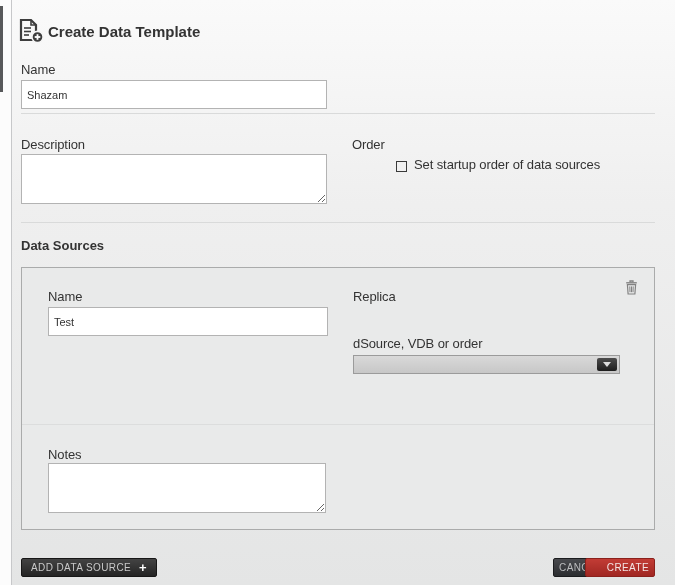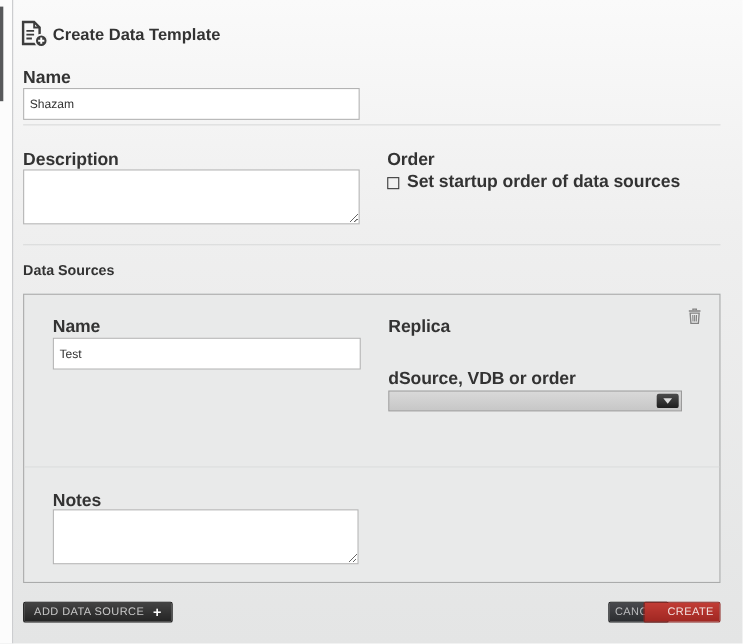--- a/index.html
+++ b/index.html
@@ -10,37 +10,37 @@
     background:linear-gradient(180deg,#fafafa 0%, #efefef 35%, #e4e5e5 100%);
     overflow:hidden;
     color:#333;
   }
   
   .left-gutter { position:absolute; left:0; top:0; width:12px; height:585px;
     background:#fcfcfc; border-right:1px solid #c7c8ca; }
   .left-dark-edge { position:absolute; left:0; top:6px; width:3px; height:86px; background:#58595b; }
 
   .abs { position:absolute; }
-  .label { font-size:16px; font-weight:700; color:#333; letter-spacing:-0.1px; }
+  .label { font-size:13px; font-weight:400; color:#333; letter-spacing:-0.1px; }
   .divider { height:1px; background:#d9dada; }
 
   .page-title { font-size:15px; font-weight:700; color:#333; }
 
   input.text-input {
     border:1px solid #b3b3b3; background:#fff; height:29px;
     font-family:"Liberation Sans", sans-serif; font-size:11px; color:#333;
     padding:0 5px; outline:none; display:block;
   }
   textarea.text-area {
     border:1px solid #b3b3b3; background:#fff;
     font-family:"Liberation Sans", sans-serif; font-size:11px; color:#333;
     padding:3px 5px; outline:none; resize:both; display:block;
   }
 
-  .checkbox-row { display:flex; align-items:center; gap:7px; }
+  .checkbox-row { display:flex; align-items:flex-end; gap:7px;margin-left:44px; }
   input.checkbox {
     appearance:none; -webkit-appearance:none;
     width:11px; height:11px; border:1.5px solid #3a3a3a; background:transparent;
     cursor:pointer; display:inline-block;
   }
 
   .section-heading { font-size:13px; font-weight:700; color:#333; }
 
   .ds-box {
     border:1px solid #aaabab; background:#e9eaea;
@@ -59,21 +59,21 @@
     position:absolute; right:2px; top:2px; bottom:2px; width:20px;
     background:linear-gradient(180deg,#4c4c4c,#1d1d1d);
     border-radius:2px; display:flex; align-items:center; justify-content:center;
   }
   .dd-caret { width:0; height:0; border-left:4px solid transparent;
     border-right:4px solid transparent; border-top:5px solid #dcdcdc; }
 
   .btn {
     display:inline-flex; align-items:center; justify-content:flex-end;
     height:19px; border-radius:2px; font-size:10px; letter-spacing:0.4px;
-    cursor:pointer; user-select:none; font-family:"Liberation Sans", sans-serif;
+    cursor:pointer; user-select:none; font-family:"Liberation Sans", sans-serif;margin-top:11px;
   }
   .btn-dark {
     background:linear-gradient(180deg,#434343,#242424);
     border:1px solid #171717; color:#c9c9c9; padding:0 9px;
   }
   .btn-cancel {
     background:linear-gradient(180deg,#48494d,#2b2d30);
     border:1px solid #1b1c1e; color:#bcbdbf; padding:0 5px;
   }
   .btn-create {

